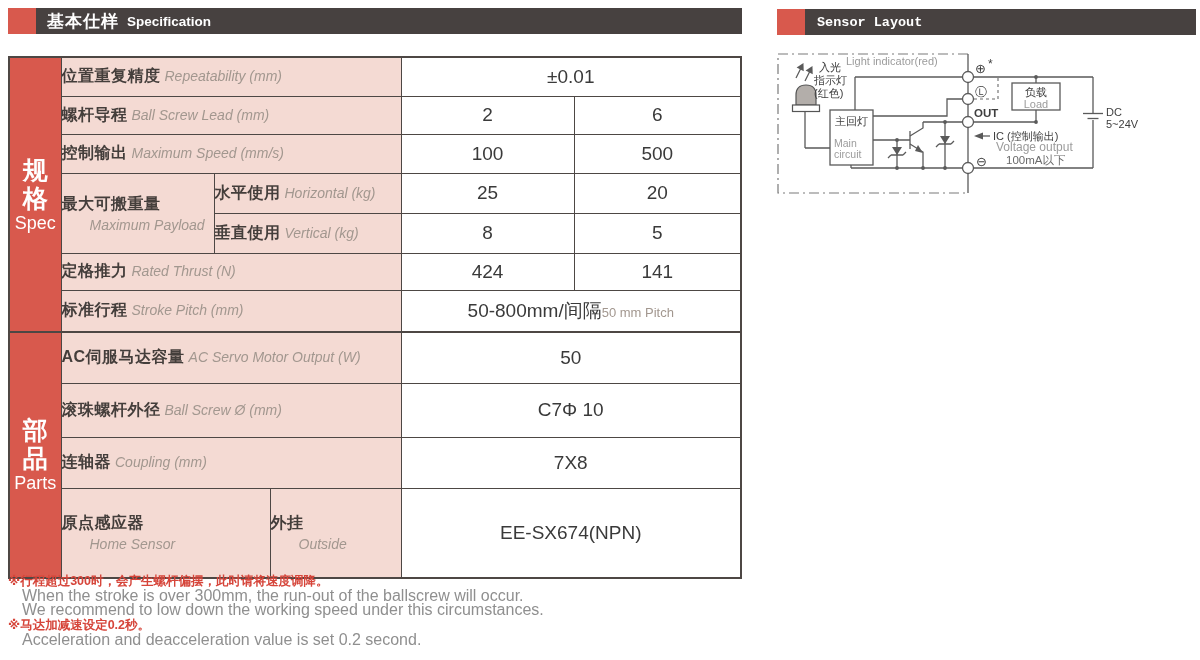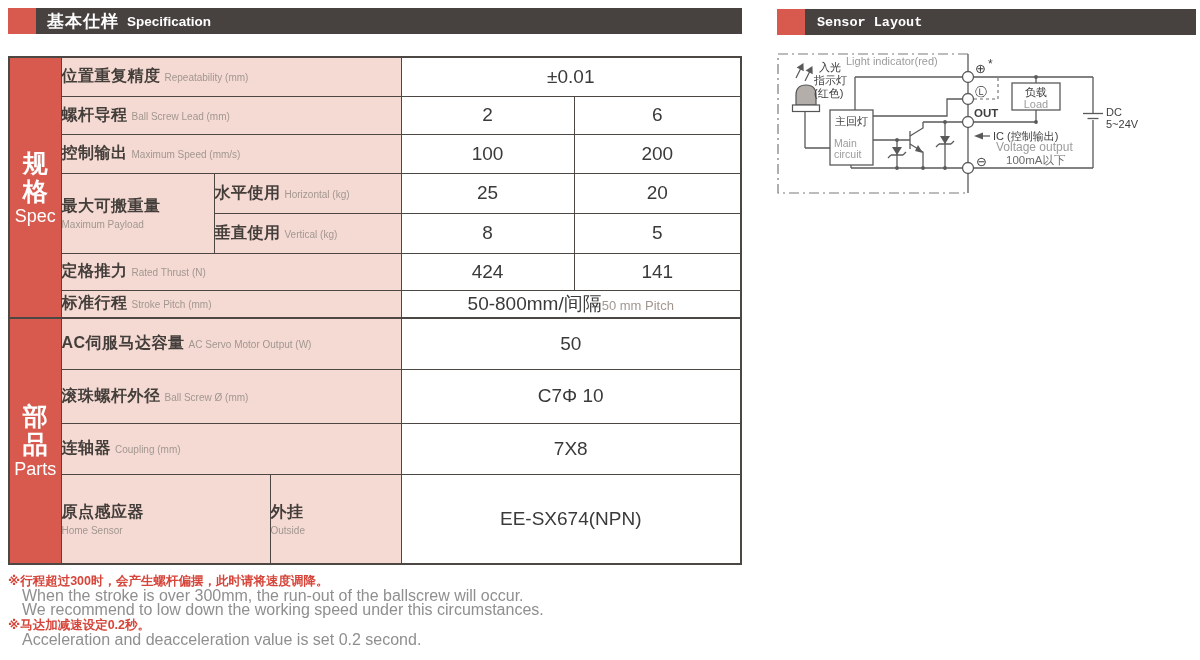--- a/index.html
+++ b/index.html
@@ -25,22 +25,22 @@
   
   table.spec{position:absolute;left:8px;top:56px;border-collapse:collapse;
              table-layout:fixed;width:732px;border:2px solid #4d4744;}
   table.spec td{border:1.5px solid #4d4744;vertical-align:middle;padding:0;overflow:hidden;}
   tr.sec td{border-top-width:2.5px;}
   td.side{background:#d8594d;color:#fff;text-align:center;}
   td.side .ch{display:block;font-size:25px;font-weight:bold;line-height:28px;}
   td.side .sen{display:block;font-size:18px;margin-top:1px;}
   td.lbl{background:#f4dad3;padding-left:11px;}
   td.lbl .cn{font-size:16px;font-weight:600;color:#443e3b;letter-spacing:0.5px;white-space:nowrap;}
-  td.lbl .en{font-size:10px;color:#a2978f;margin-left:4px;white-space:nowrap;}
-  td.lbl .en.blk{display:block;margin-left:0;margin-top:2px;}
+  td.lbl .en{font-size:14px;color:#a2978f;margin-left:4px;white-space:nowrap;font-style:italic;}
+  td.lbl .en.blk{display:block;margin-left:0;margin-top:2px;padding-left:28px;}
   td.val{background:#fff;text-align:center;font-size:19px;color:#3a3a3a;}
   td.val .sub{font-size:13px;color:#a2978f;}
 
   
   .notes{position:absolute;left:8px;top:572px;width:560px;}
   .note-red{color:#d6453a;font-size:12.5px;font-weight:bold;line-height:14px;margin-top:2px;}
   .note-gray{color:#8f8f8f;font-size:16px;line-height:13px;margin-left:14px;margin-top:1px;}
 
   
   svg#circuit{position:absolute;left:775px;top:48px;}
@@ -99,21 +99,21 @@
       <span class="cn">螺杆导程</span><span class="en">Ball Screw Lead (mm)</span>
     </td>
     <td class="val">2</td>
     <td class="val">6</td>
   </tr>
   <tr style="height:39px">
     <td class="lbl" colspan="3">
       <span class="cn">控制输出</span><span class="en">Maximum Speed (mm/s)</span>
     </td>
     <td class="val">100</td>
-    <td class="val">200</td>
+    <td class="val">500</td>
   </tr>
   <tr style="height:40px">
     <td class="lbl" rowspan="2">
       <span class="cn">最大可搬重量</span>
       <span class="en blk">Maximum Payload</span>
     </td>
     <td class="lbl" colspan="2">
       <span class="cn">水平使用</span><span class="en">Horizontal (kg)</span>
     </td>
     <td class="val">25</td>
@@ -126,21 +126,21 @@
     <td class="val">8</td>
     <td class="val">5</td>
   </tr>
   <tr style="height:37px">
     <td class="lbl" colspan="3">
       <span class="cn">定格推力</span><span class="en">Rated Thrust (N)</span>
     </td>
     <td class="val">424</td>
     <td class="val">141</td>
   </tr>
-  <tr style="height:28px">
+  <tr style="height:42px">
     <td class="lbl" colspan="3">
       <span class="cn">标准行程</span><span class="en">Stroke Pitch (mm)</span>
     </td>
     <td class="val" colspan="2">
       <span>50-800mm/间隔</span><span class="sub">50 mm Pitch</span>
     </td>
   </tr>
   <tr class="sec" style="height:51px">
     <td class="side" rowspan="4">
       <span class="ch">部</span>

